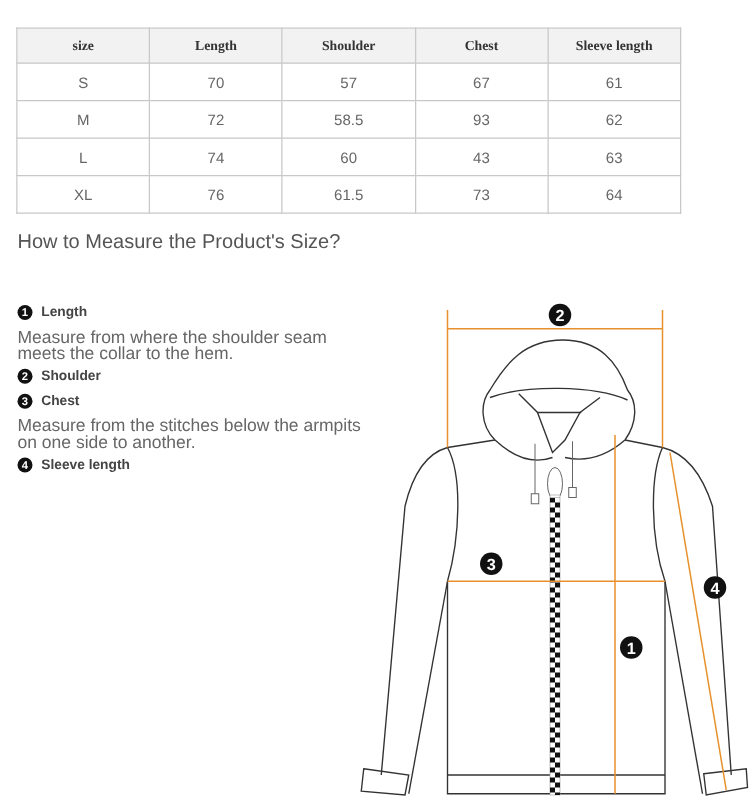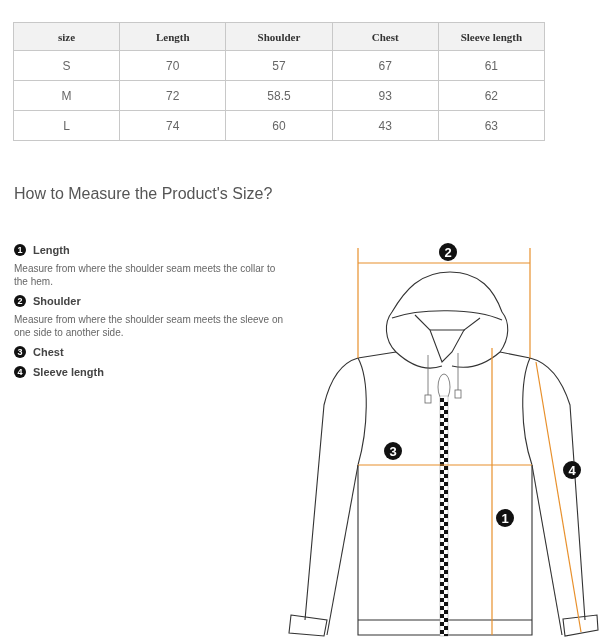--- a/index.html
+++ b/index.html
@@ -7,21 +7,21 @@
   .size-table { position: absolute; left: 13px; top: 6px; width: 532px; border-collapse: collapse; table-layout: fixed; margin-top: 16px; }
   .size-table th, .size-table td { border: 1px solid #c8c8c8; text-align: center; }
   .size-table th { height: 28px; background: #f2f2f2; font-family: "Liberation Serif", serif; font-weight: bold; font-size: 11px; color: #333; }
   .size-table td { height: 30px; font-size: 12px; color: #666; }
   .section-title { position: absolute; left: 14px; top: 185px; font-size: 16px; color: #555; }
   .guide { position: absolute; left: 14px; top: 243px; width: 275px; }
   .guide-item { margin-bottom: 6px; }
   .guide-head { display: flex; align-items: center; height: 14px; margin-bottom: 6px; }
   .badge { width: 12px; height: 12px; border-radius: 50%; background: #111; color: #fff; font-size: 9px; font-weight: bold; display: flex; align-items: center; justify-content: center; margin-right: 7px; }
   .guide-label { font-size: 11px; font-weight: bold; color: #444; }
-  .guide-desc { font-size: 10px; color: #666; line-height: 12.5px; }
+  .guide-desc { font-size: 14px; color: #666; line-height: 12.5px; }
   .diagram { position: absolute; left: 280px; top: 230px; }
 </style>
 </head>
 <body>
 
 <table class="size-table">
   <thead>
     <tr>
       <th>size</th>
       <th>Length</th>
@@ -45,45 +45,52 @@
       <td>93</td>
       <td>62</td>
     </tr>
     <tr>
       <td>L</td>
       <td>74</td>
       <td>60</td>
       <td>43</td>
       <td>63</td>
     </tr>
+    <tr>
+      <td>XL</td>
+      <td>76</td>
+      <td>61.5</td>
+      <td>73</td>
+      <td>64</td>
+    </tr>
   </tbody>
 </table>
 
 <div class="section-title">How to Measure the Product's Size?</div>
 
 <div class="guide">
   <div class="guide-item">
     <div class="guide-head">
       <span class="badge">1</span>
       <span class="guide-label">Length</span>
     </div>
     <div class="guide-desc">Measure from where the shoulder seam meets the collar to the hem.</div>
   </div>
   <div class="guide-item">
     <div class="guide-head">
       <span class="badge">2</span>
       <span class="guide-label">Shoulder</span>
     </div>
-    <div class="guide-desc">Measure from where the shoulder seam meets the sleeve on one side to another side.</div>
   </div>
   <div class="guide-item">
     <div class="guide-head">
       <span class="badge">3</span>
       <span class="guide-label">Chest</span>
     </div>
+    <div class="guide-desc">Measure from the stitches below the armpits on one side to another.</div>
   </div>
   <div class="guide-item">
     <div class="guide-head">
       <span class="badge">4</span>
       <span class="guide-label">Sleeve length</span>
     </div>
   </div>
 </div>
 
 <svg class="diagram" width="325" height="412" viewBox="0 0 325 412">

